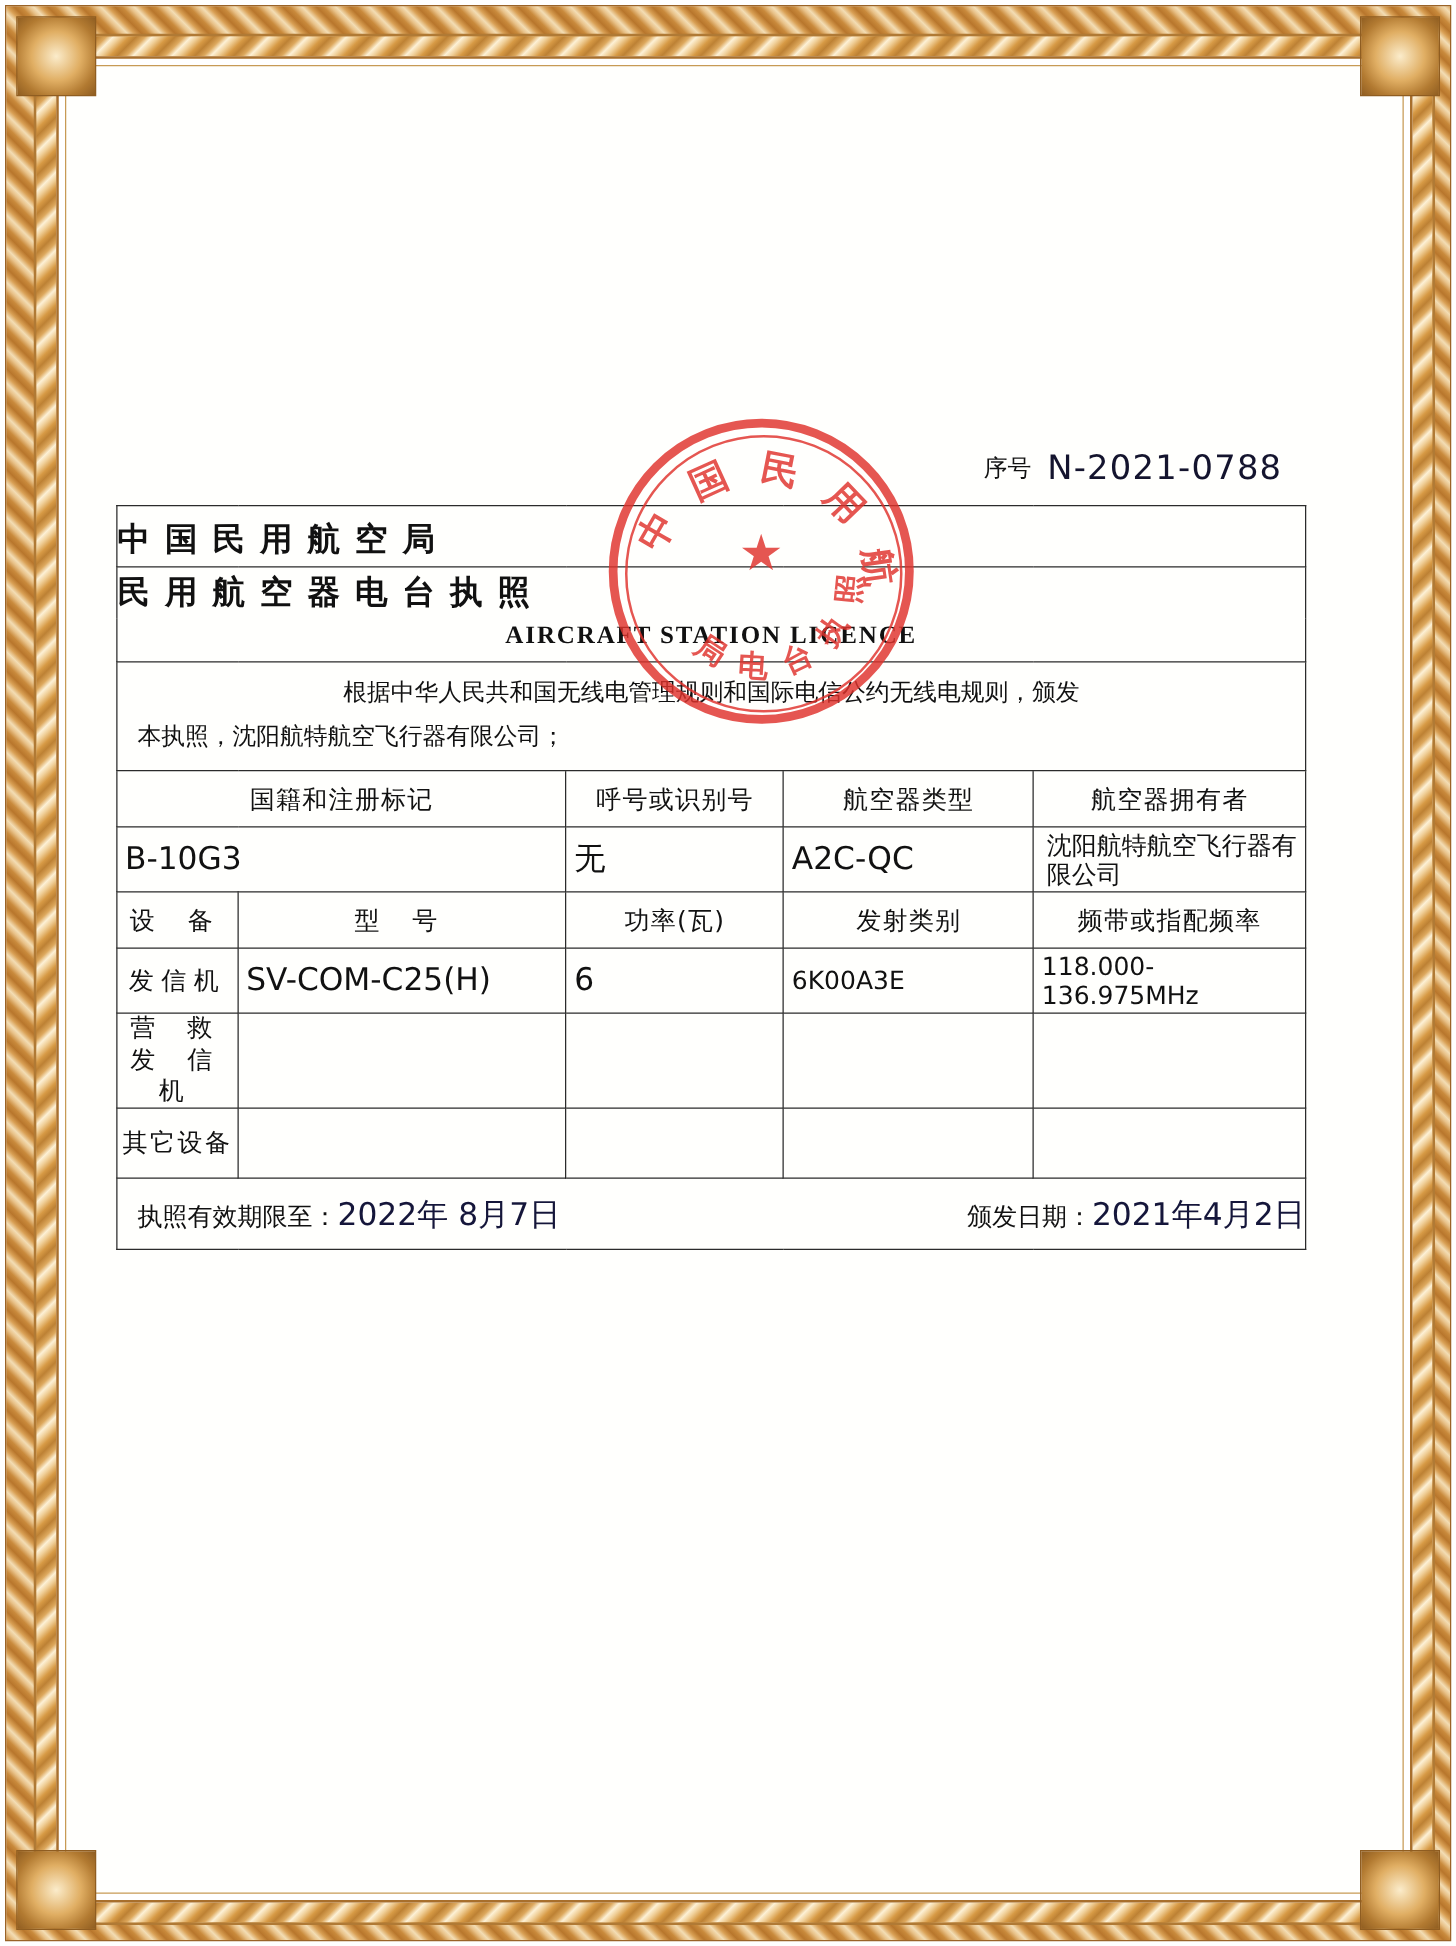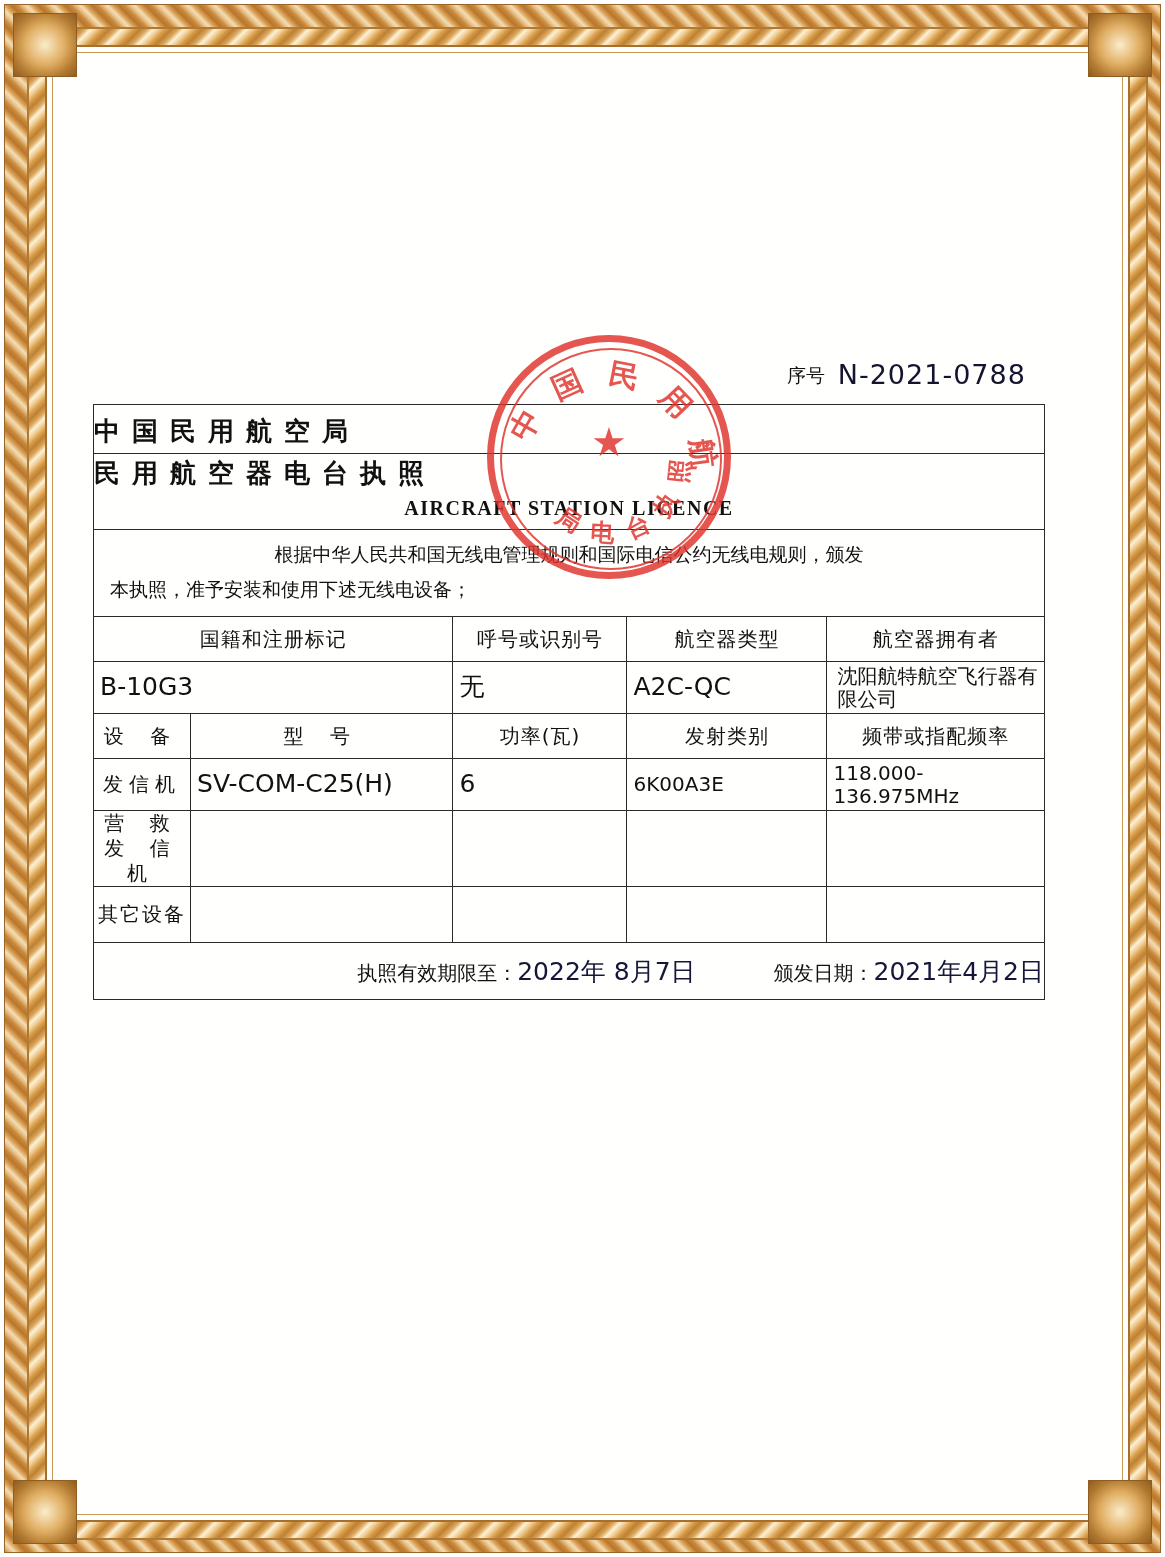--- a/index.html
+++ b/index.html
@@ -210,21 +210,21 @@
   }
   .footer-row .hand {
     font-family: "DejaVu Sans", sans-serif;
     font-size: 25px;
     color: #15163a;
   }
   .footer-flex {
     display: flex;
     align-items: center;
     gap: 0;
-    justify-content: flex-end;
+    justify-content: space-between;
   }
   .footer-seg { display: flex; align-items: baseline; white-space: nowrap; }
   .footer-seg + .footer-seg { margin-left: 78px; }
 </style>
 </head>
 <body>
 
 <div class="page">
   <div class="frame-outer">
     <div class="frame-mid"></div>
@@ -270,21 +270,21 @@
       <tr>
         <td colspan="5" class="ttl2" style="border-top:none;border-bottom:none;">民用航空器电台执照</td>
       </tr>
       <tr>
         <td colspan="5" class="ttl-en" style="border-top:none;">AIRCRAFT STATION LICENCE</td>
       </tr>
 
       <tr>
         <td colspan="5" class="para">
           <span class="l1">根据中华人民共和国无线电管理规则和国际电信公约无线电规则，颁发</span>
-          <span class="l2">本执照，准予安装和使用下述无线电设备；</span>
+          <span class="l2">本执照，沈阳航特航空飞行器有限公司；</span>
         </td>
       </tr>
 
       <tr>
         <td colspan="2" class="hdr" style="width:232px">国籍和注册标记</td>
         <td class="hdr" style="width:230px">呼号或识别号</td>
         <td class="hdr" style="width:240px">航空器类型</td>
         <td class="hdr" style="width:250px">航空器拥有者</td>
       </tr>
 

